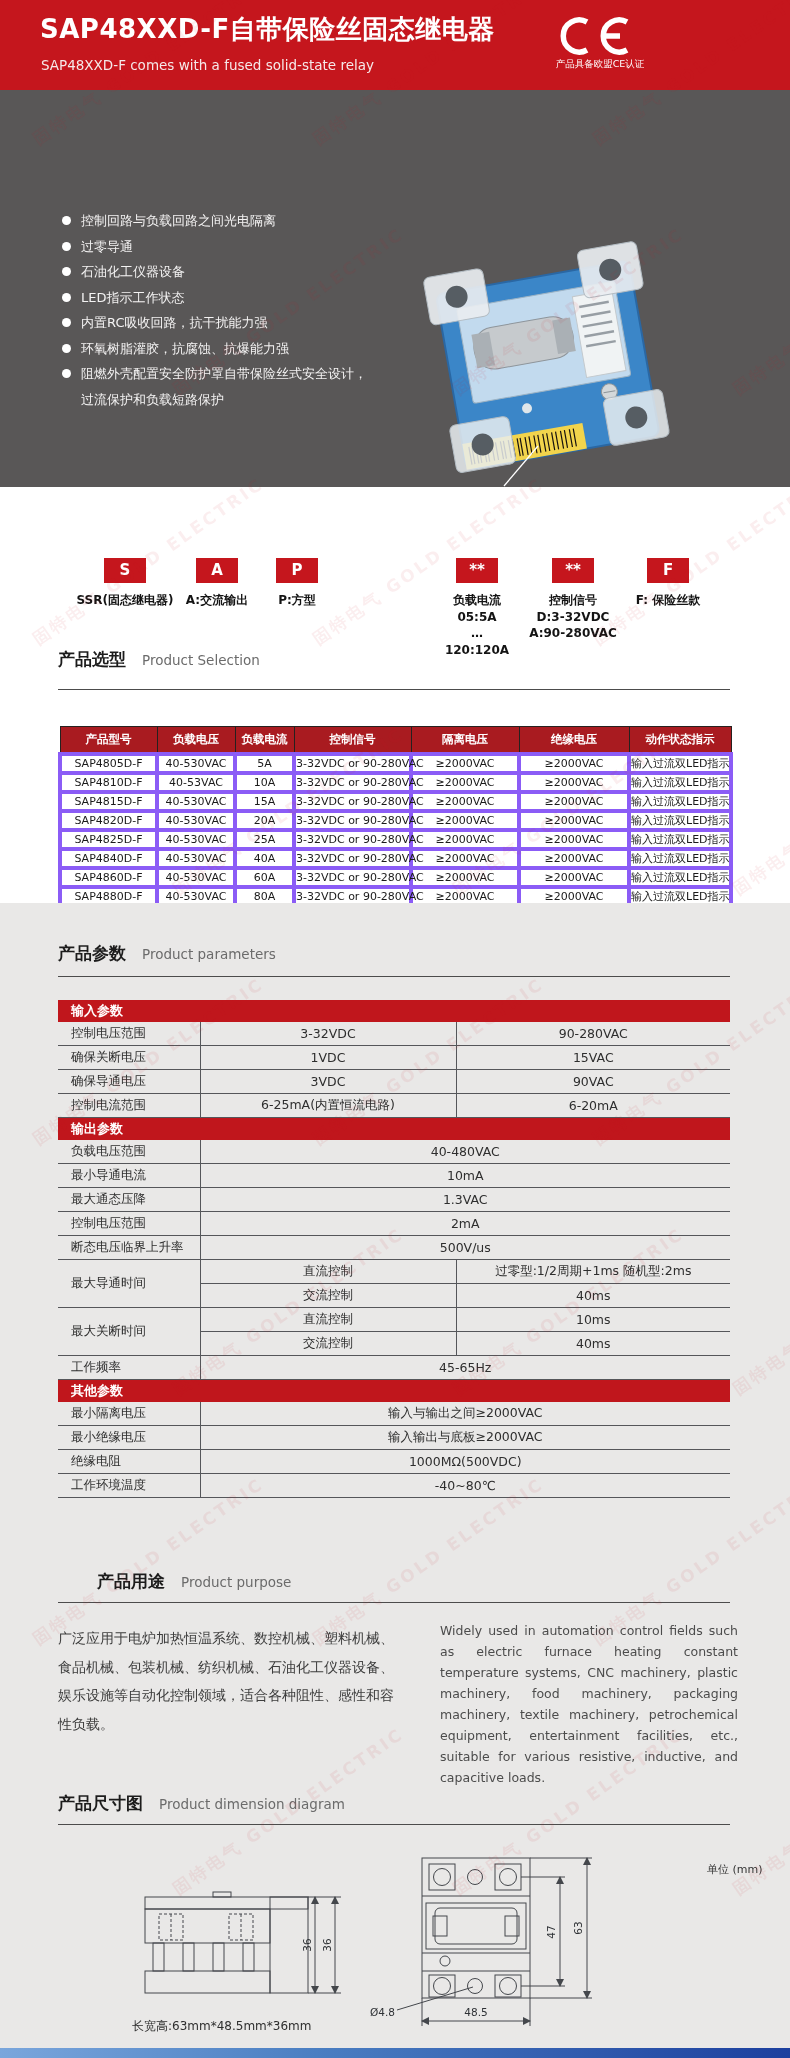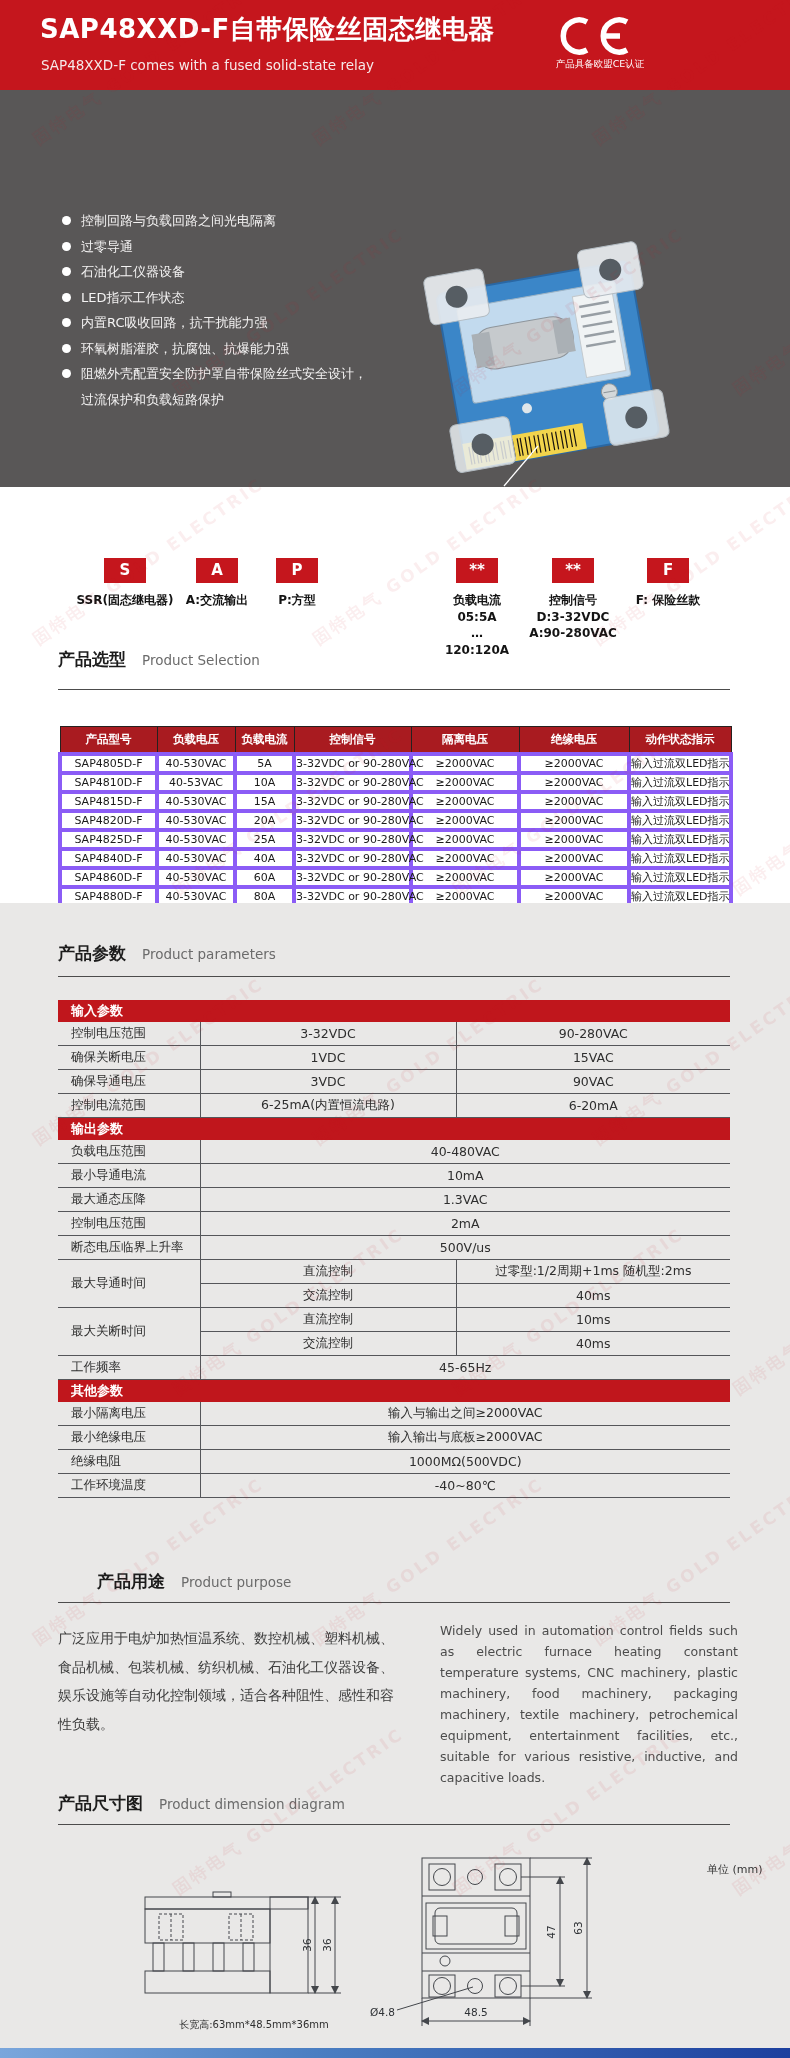--- a/index.html
+++ b/index.html
@@ -43,21 +43,21 @@
   .ptable tr.band td{background:#c0161c;color:#fff;font-weight:bold;font-size:13px;height:22px;padding-left:13px;border-bottom:none;}
   .ptable .lbl{padding-left:13px;border-right:1px solid #55565a;}
   .ptable .v{text-align:center;}
   .ptable .mid{border-right:1px solid #55565a;}
   
   .ptext-zh{position:absolute;left:58px;top:1624px;width:336px;font-size:14px;line-height:28.5px;color:#3d3d3d;text-align:justify;}
   .ptext-en{position:absolute;left:440px;top:1620px;width:298px;font-size:12.5px;line-height:21px;color:#4c4c4c;text-align:justify;}
   
   .unit{position:absolute;left:686px;top:1862px;font-size:11px;color:#333;white-space:nowrap;margin-left:21px;}
   .dimsvg{position:absolute;left:95px;top:1848px;}
-  .dimcap{position:absolute;left:144px;top:2018px;width:220px;text-align:center;font-size:10px;color:#2e2e2e;white-space:nowrap;}
+  .dimcap{position:absolute;left:132px;top:2018px;width:220px;text-align:left;font-size:12px;color:#2e2e2e;white-space:nowrap;}
   
   .footbar{position:absolute;left:0;top:2048px;width:790px;height:10px;
            background:linear-gradient(90deg,#7aa6dc,#4a7ec2 40%,#1c3f9e);}
   
   .wmlayer{position:absolute;left:0;top:0;width:790px;height:2058px;pointer-events:none;z-index:40;overflow:hidden;}
   .wm{position:absolute;transform:rotate(-35deg);font-size:17px;font-weight:bold;
       color:rgba(195,25,35,.075);letter-spacing:3px;white-space:nowrap;}
 </style>
 </head>
 <body>

